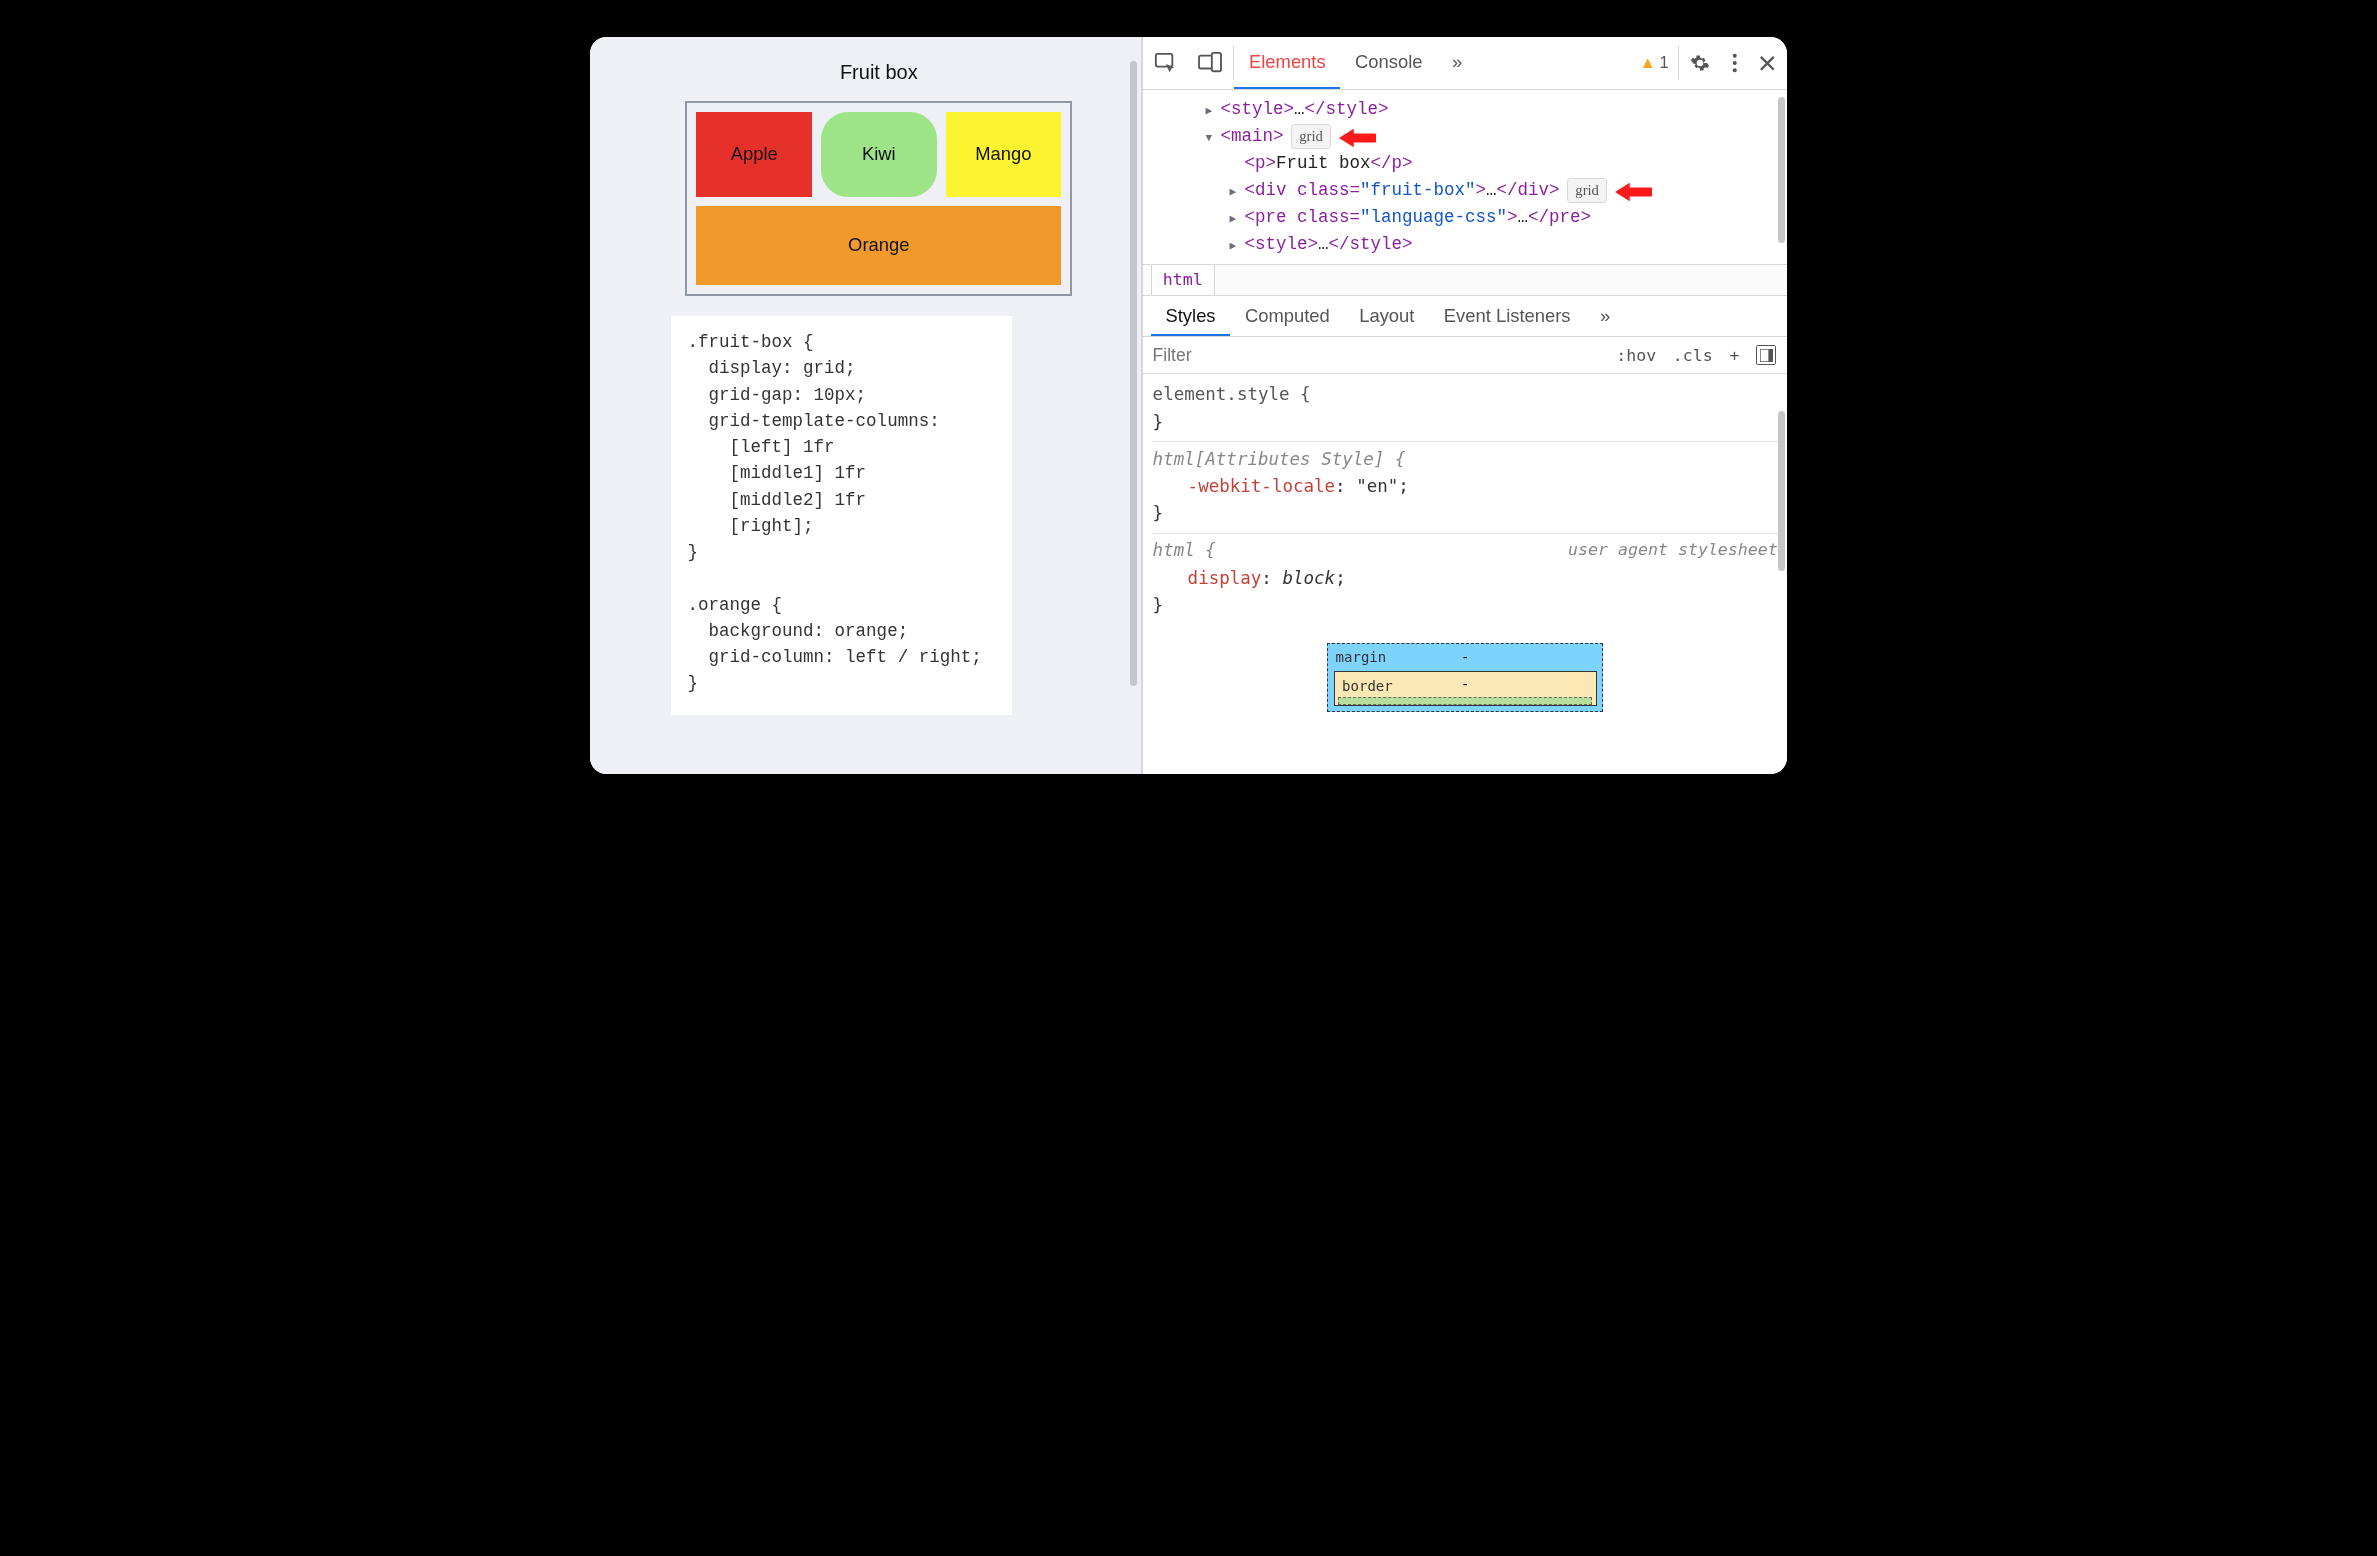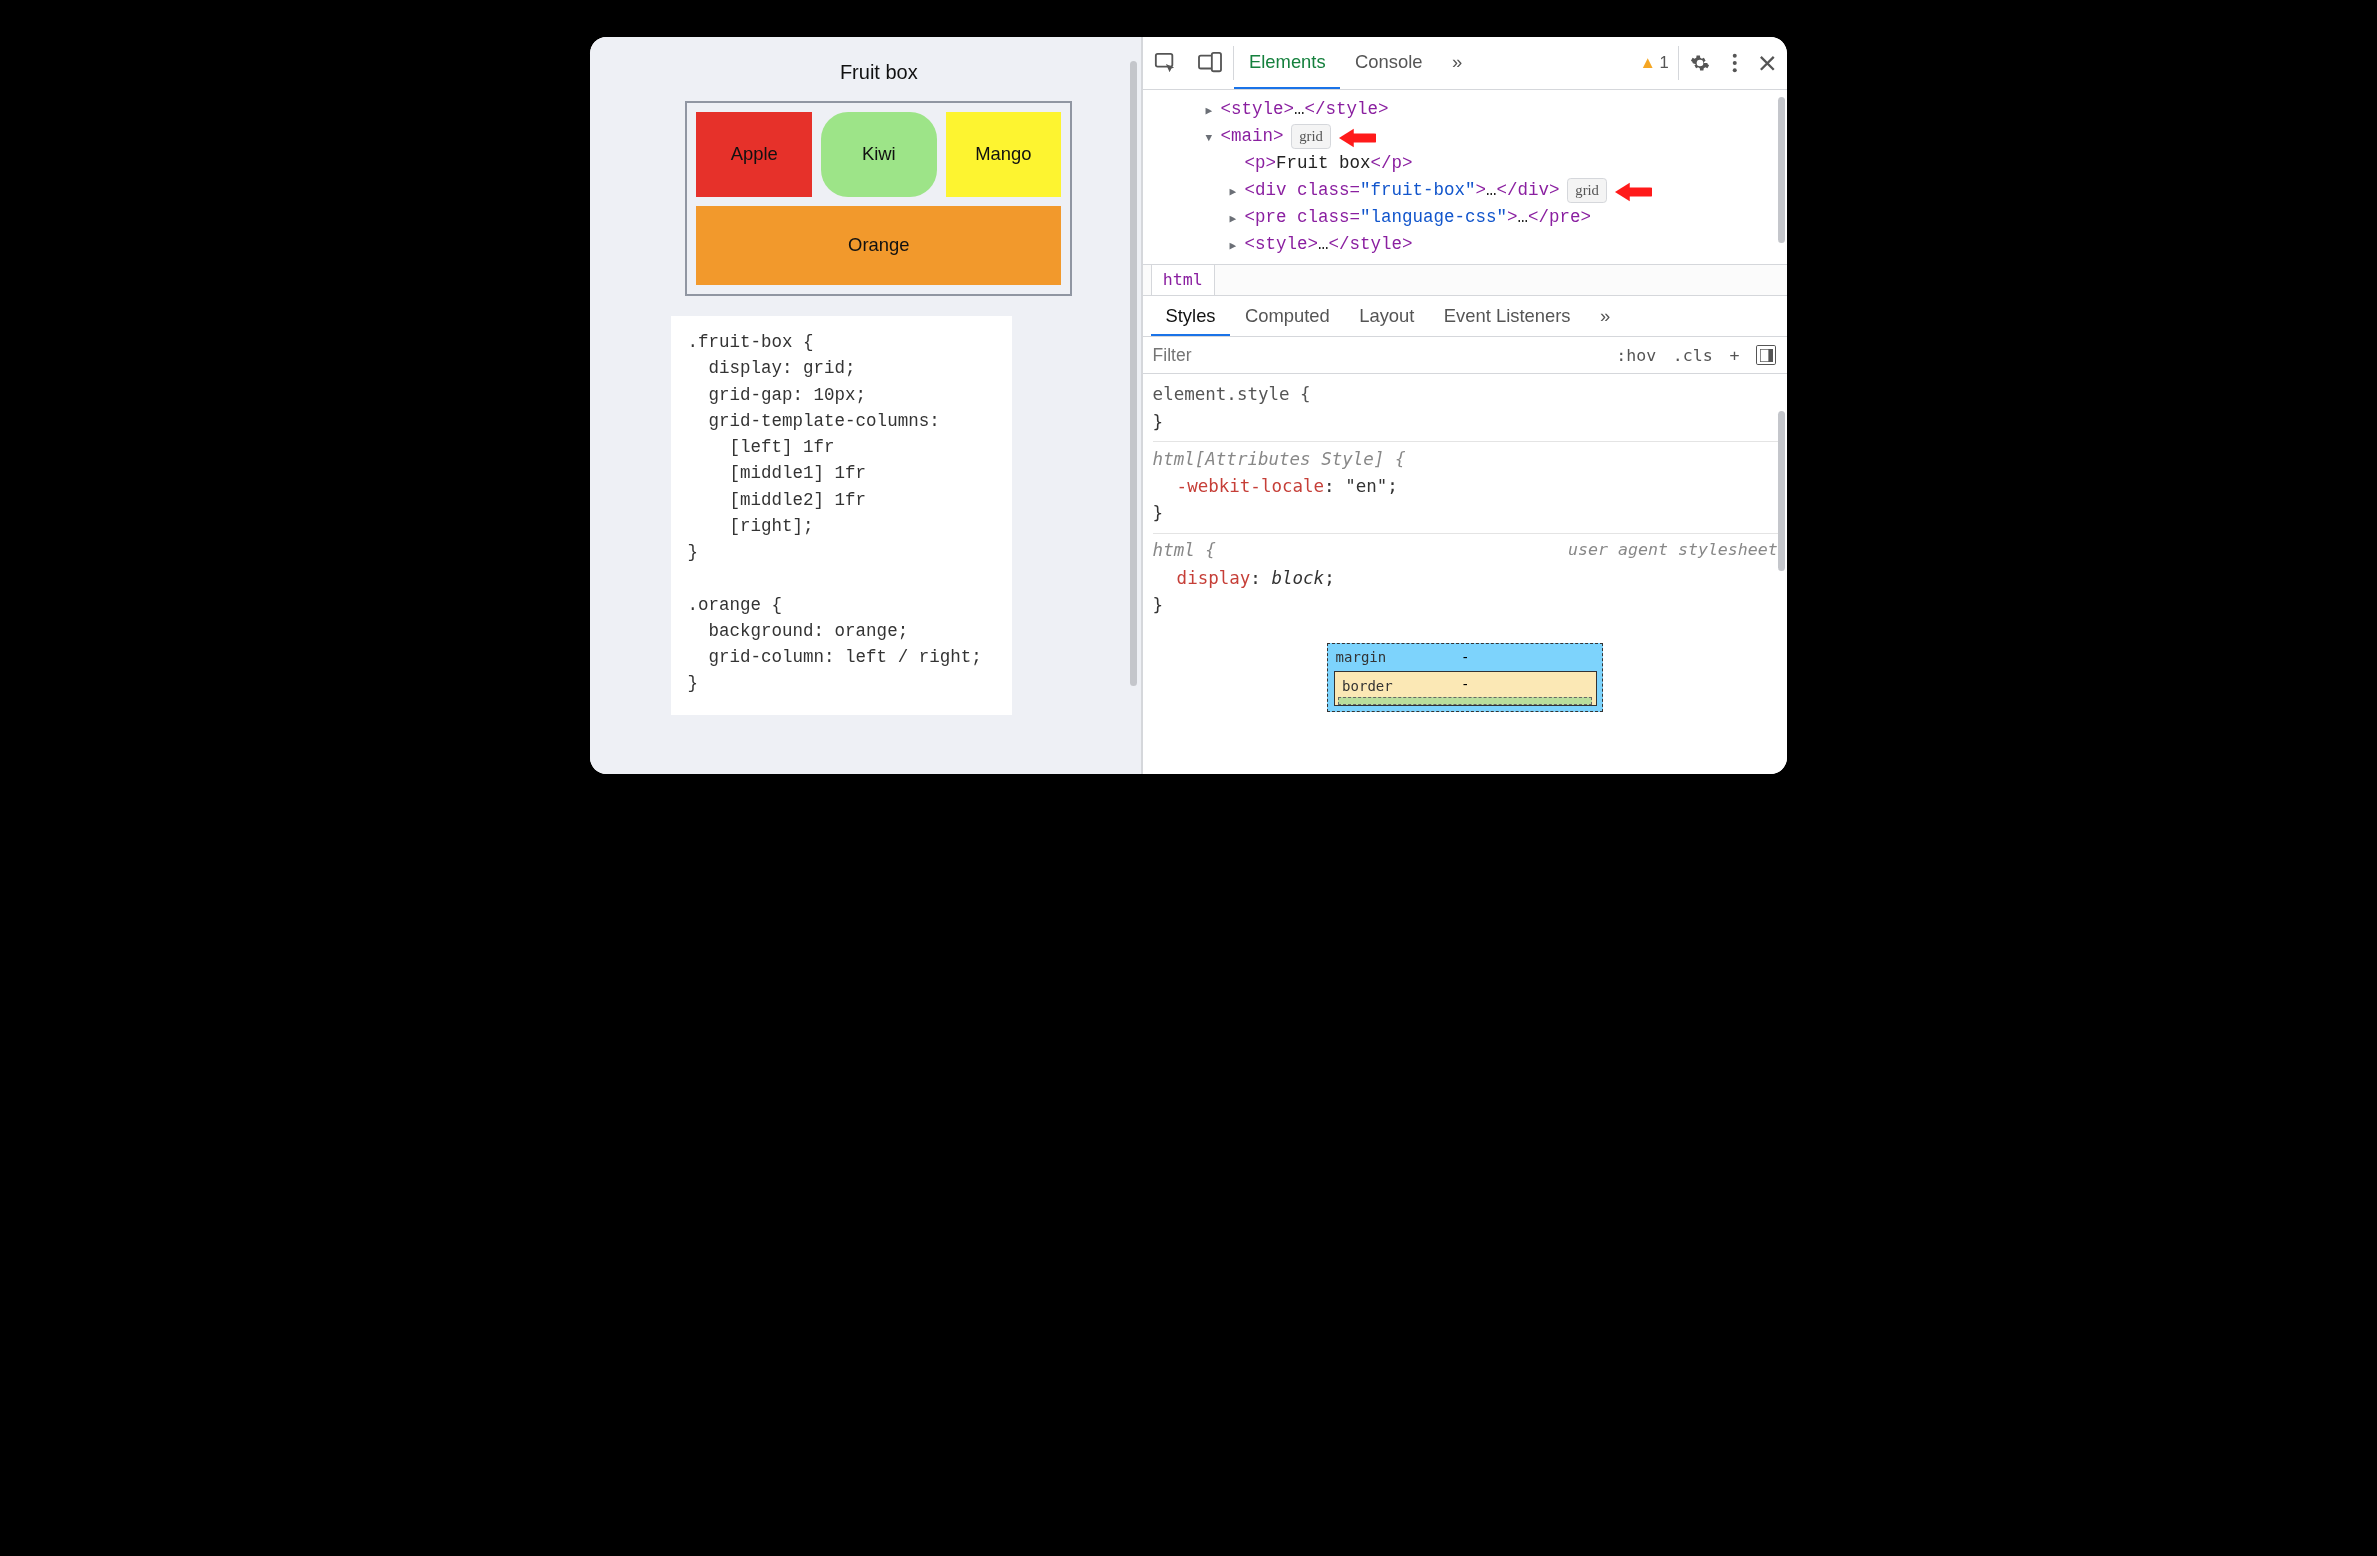--- a/index.html
+++ b/index.html
@@ -108,21 +108,21 @@
     color:#555;
   }
   .dt-btn svg { display:block; }
   .dt-tab {
     padding:0 14.7px;
     display:flex; align-items:center;
     color:#555; font-size:18.4px;
     border-bottom:2.8px solid transparent;
     position:relative;
   }
-  .dt-tab.active { color:#15803d; font-weight:500; border-bottom-color:#1a73e8; }
+  .dt-tab.active { color:#ef4444; font-weight:500; border-bottom-color:#1a73e8; }
   .dt-spacer { flex:1; }
   .dt-warn {
     display:flex; align-items:center; gap:3.7px;
     color:#555; padding:0 9.2px; font-size:16.6px;
   }
   .dt-warn .tri { color:#f5a623; font-size:16.6px; }
 
   .dt-sep { width:0.9px; background:#d5d7db; margin:9.2px 0; }
 
   
@@ -235,21 +235,21 @@
     font-size:17.5px;
     line-height:1.55;
     overflow:hidden;
     position:relative;
   }
   .rule { border-bottom:0.9px solid #e4e4e4; padding:3.7px 0 5.5px 0; }
   .rule.last{border-bottom:none;}
   .sel  { color:#555; }
   .sel.italic{ font-style:italic; color:#888;}
   .ua   { float:right; color:#888; font-style:italic; font-size:16.6px;}
-  .prop { color:#c63f38; margin-left:24px;}
+  .prop { color:#c63f38; margin-left:35px;}
   .val  { color:#333; }
   .valstr { color:#333;}
   .brace{ color:#333;}
 
   .rules-scroll {
     position:absolute; right:1.8px; top:37px; width:7.4px; height:46%;
     background:#c4c6cb; border-radius:3.7px;
   }
 
   

